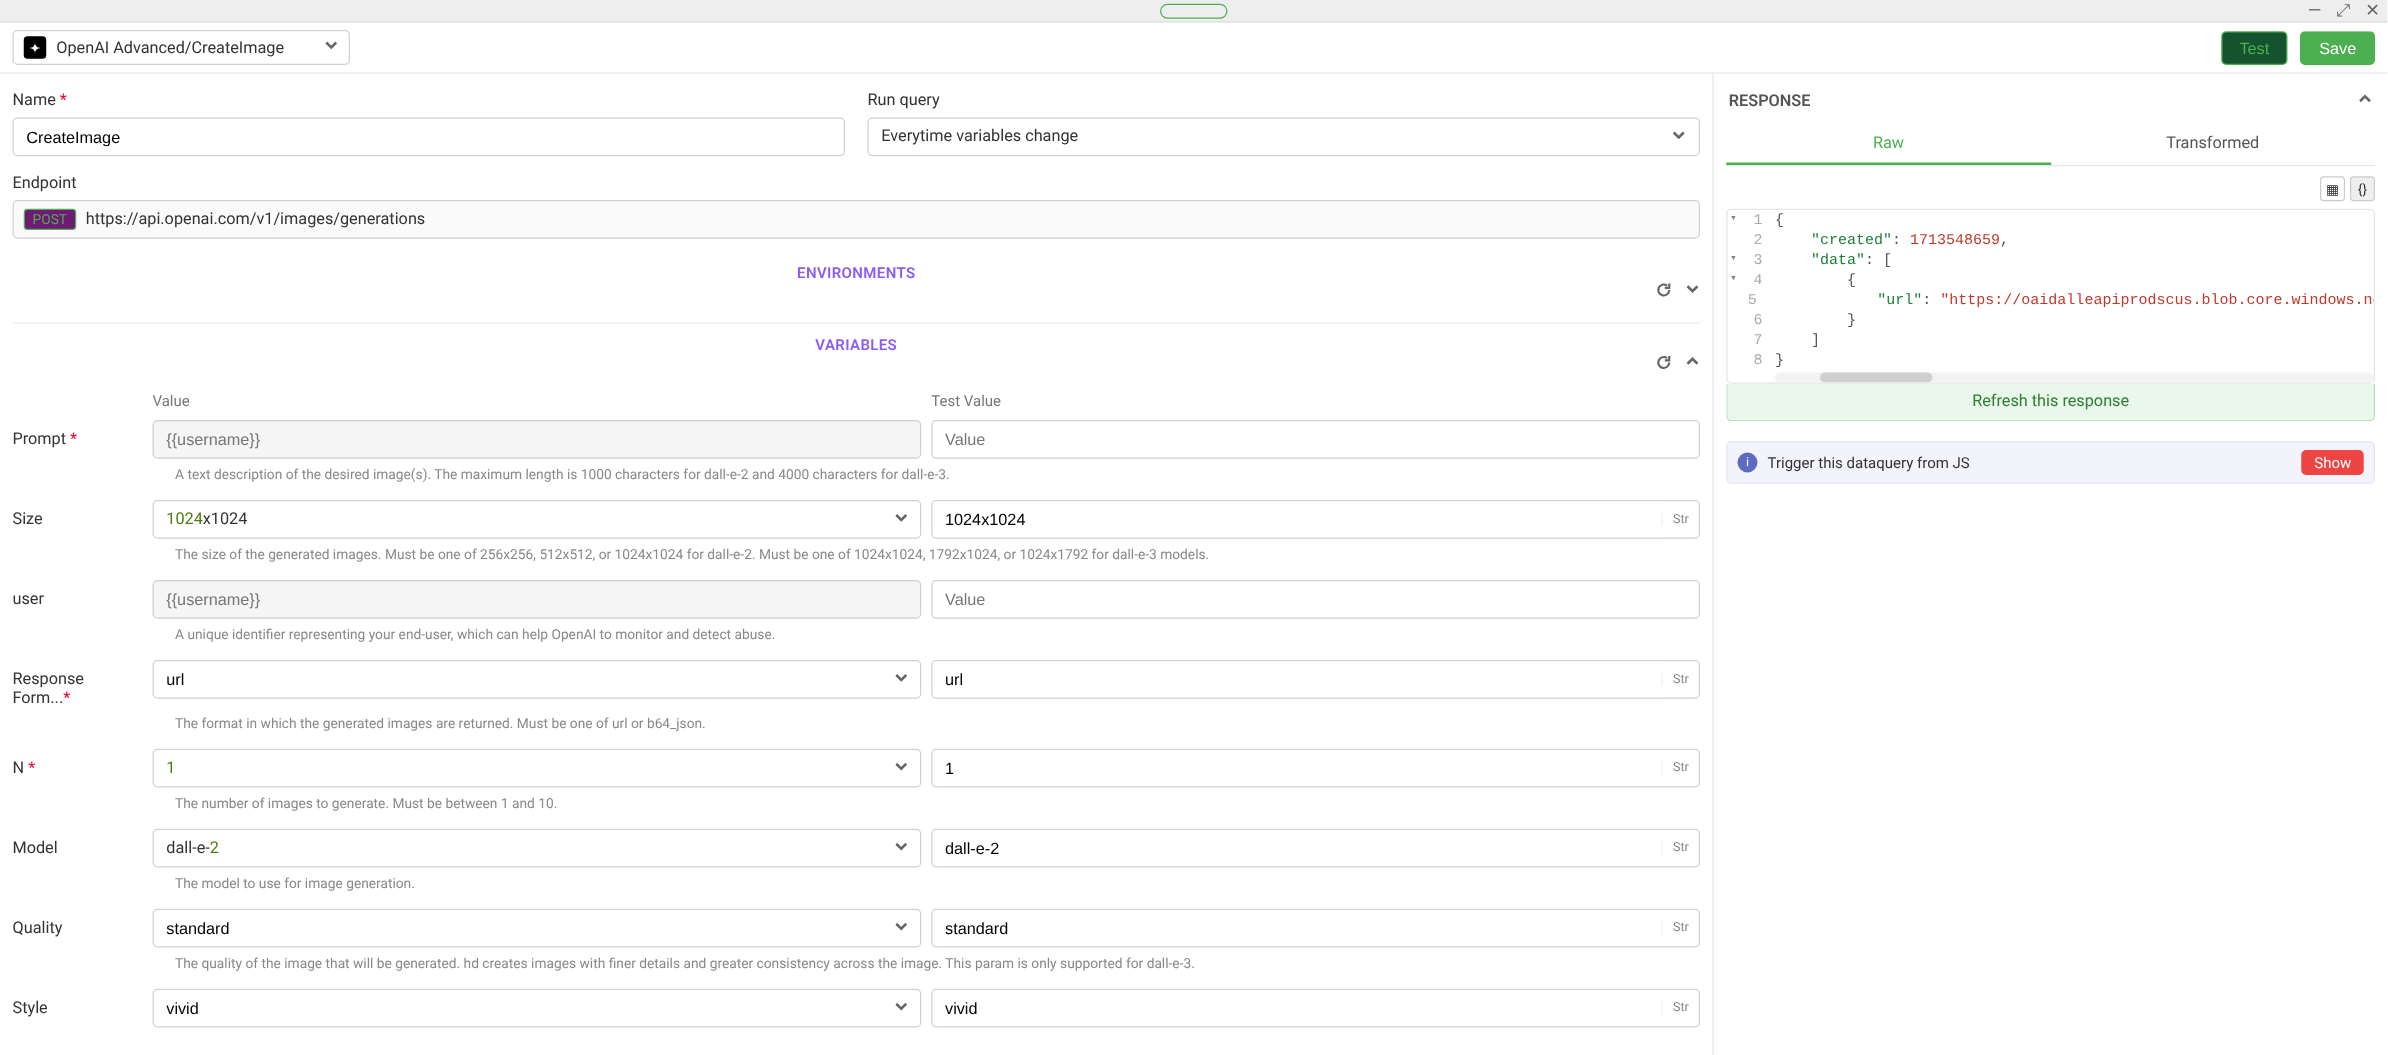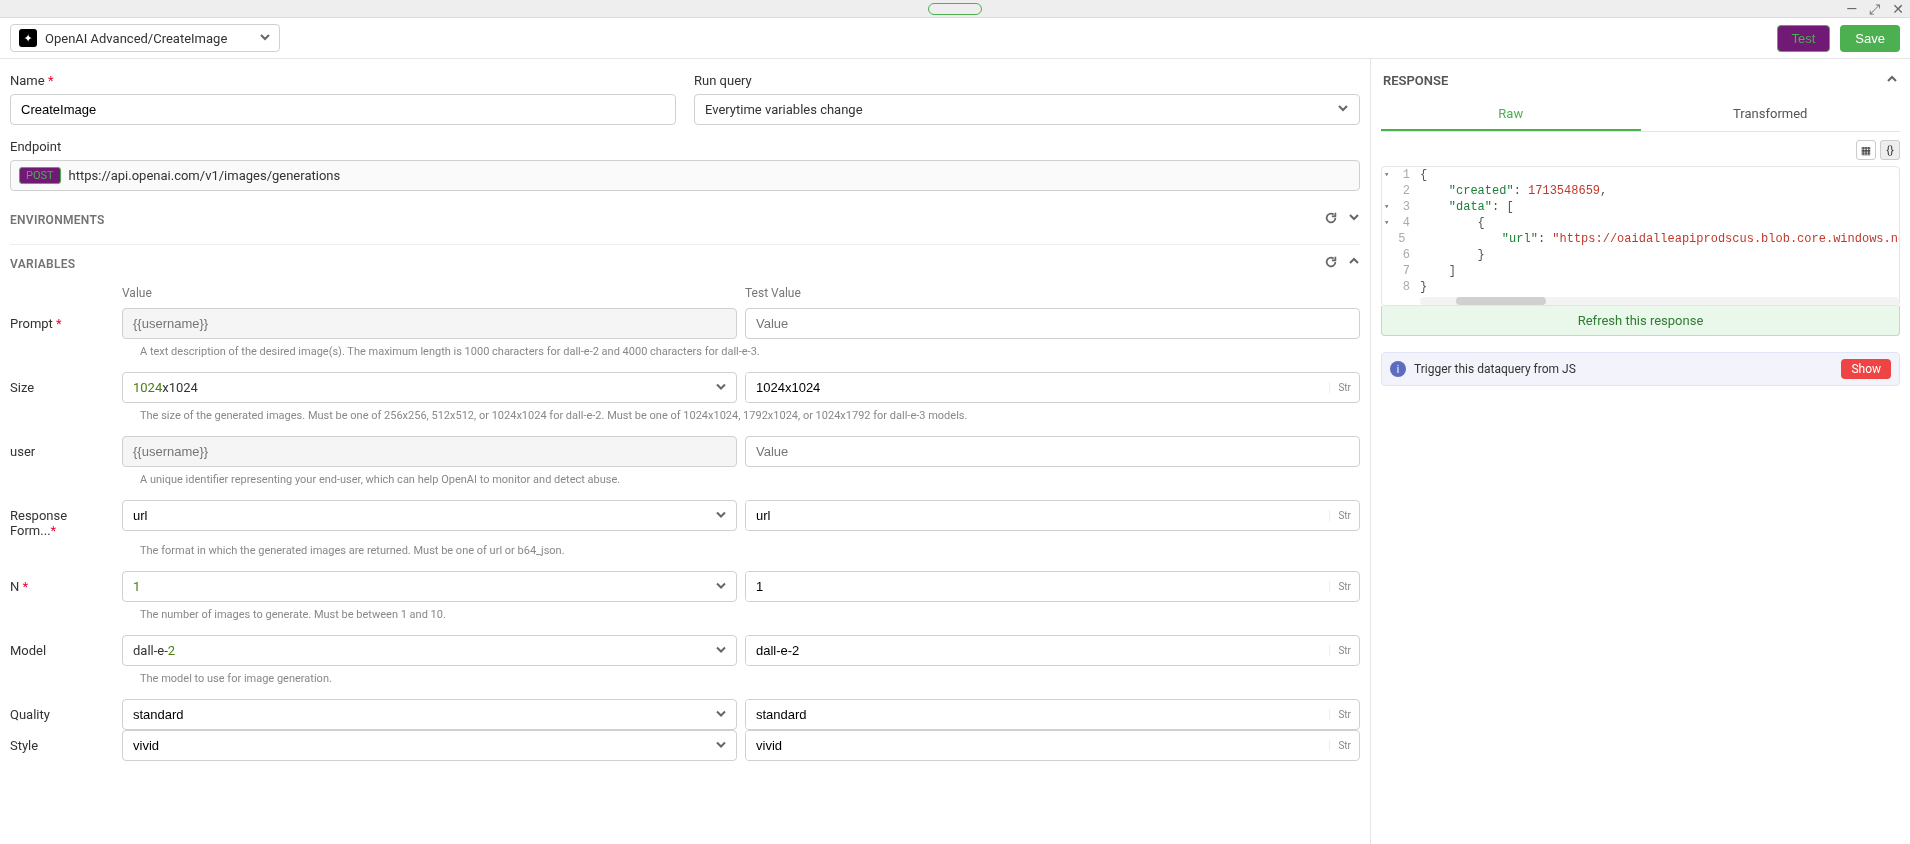--- a/index.html
+++ b/index.html
@@ -7,32 +7,32 @@
 .window-chrome { height: 18px; background: #eee; border-bottom: 1px solid #ddd; position: relative; }
 .window-chrome .pill { position:absolute; left:50%; top:3px; transform:translateX(-50%); width:54px; height:12px; border:1px solid #4caf50; border-radius:10px; }
 .window-controls { position: absolute; right: 6px; top: 2px; display: flex; gap: 12px; color: #666; }
 .window-controls span { cursor: pointer; font-size: 14px; line-height:14px; }
 .topbar { display: flex; align-items: center; padding: 6px 10px; border-bottom: 1px solid #e5e5e5; gap: 10px; }
 .crumb-select { display: flex; align-items: center; border: 1px solid #d0d0d0; border-radius: 4px; padding: 4px 8px; gap: 8px; min-width: 270px; background:#fff; }
 .crumb-select .logo { width: 18px; height: 18px; background: #000; border-radius: 3px; display:flex; align-items:center; justify-content:center; color:#fff; font-size:11px; }
 .crumb-select .chev { margin-left:auto; color:#666; }
 .spacer { flex: 1; }
 .btn { border-radius: 4px; padding: 5px 14px; font-size: 13px; cursor: pointer; border:1px solid transparent; }
-.btn-outline-green { border-color:#4caf50; color:#4caf50; background:#701a75; }
+.btn-outline-green { border-color:#4caf50; color:#4caf50; background:#14532d; }
 .btn-green { background:#4caf50; color:#fff; }
 .layout { display: flex; height: calc(100vh - 50px); }
 .left { flex: 1; padding: 14px 10px 10px 10px; overflow-y:auto; }
 .right { width: 540px; border-left: 1px solid #e5e5e5; padding: 10px 10px; overflow:hidden; }
 .row { display: flex; gap: 18px; margin-bottom: 14px; }
 .col { flex: 1; }
 .label { font-size: 13px; color: #333; margin-bottom: 6px; }
 .req { color: #e03; }
 .input, .select { width: 100%; border: 1px solid #d0d0d0; border-radius: 4px; padding: 7px 10px; font-size: 13px; background:#fff; }
 .select { display:flex; align-items:flex-start; justify-content:space-between; cursor:pointer; }
-.section-title { color: #737373; font-size: 12px; font-weight: 600; letter-spacing: .3px; padding: 10px 0 8px; border-top:1px solid #eee; margin-top:8px; display:flex; align-items:center; }
+.section-title { color: #8b5cf6; font-size: 12px; font-weight: 600; letter-spacing: .3px; padding: 10px 0 8px; border-top:1px solid #eee; margin-top:8px; display:flex; align-items:center;flex-direction:column; }
 .section-title.first { border-top:none; margin-top:6px; }
 .section-actions { margin-left:auto; display:flex; gap:10px; color:#666; }
 .section-actions span { cursor:pointer; }
 .vars-grid { display:grid; grid-template-columns: 104px 1fr 1fr; gap: 0 8px; align-items:start; }
 .vars-head { font-size:12px; color:#777; padding: 6px 0 8px; }
 .var-label { font-size:13px; color:#333; padding-top:8px; }
 .var-help { grid-column: 2 / span 2; font-size: 11px; color: #888; padding: 6px 0 14px; margin-left: 18px; }
 .input-wrap { position:relative; }
 .input-wrap .chev { position:absolute; right:10px; top:50%; transform:translateY(-50%); color:#666; pointer-events:none; }
 .input-wrap.with-chev .input { padding-right:28px; }
@@ -221,20 +221,21 @@
       <div class="input-wrap with-chev">
         <input class="input" value="standard" style="">
         <span class="chev"><svg class="chev-down" viewBox="0 0 12 12">
               <path d="M2 4l4 4 4-4"></path>
             </svg></span>
       </div>
       <div class="tv">
           <input class="input" value="standard" style="">
           <span class="tag">Str</span>
         </div>
+      <div class="var-help">The quality of the image that will be generated. hd creates images with finer details and greater consistency across the image. This param is only supported for dall-e-3.</div>
 
       <div class="var-label">Style</div>
       <div class="input-wrap with-chev">
         <input class="input" value="vivid" style="">
         <span class="chev"><svg class="chev-down" viewBox="0 0 12 12">
               <path d="M2 4l4 4 4-4"></path>
             </svg></span>
       </div>
       <div class="tv">
           <input class="input" value="vivid" style="">

